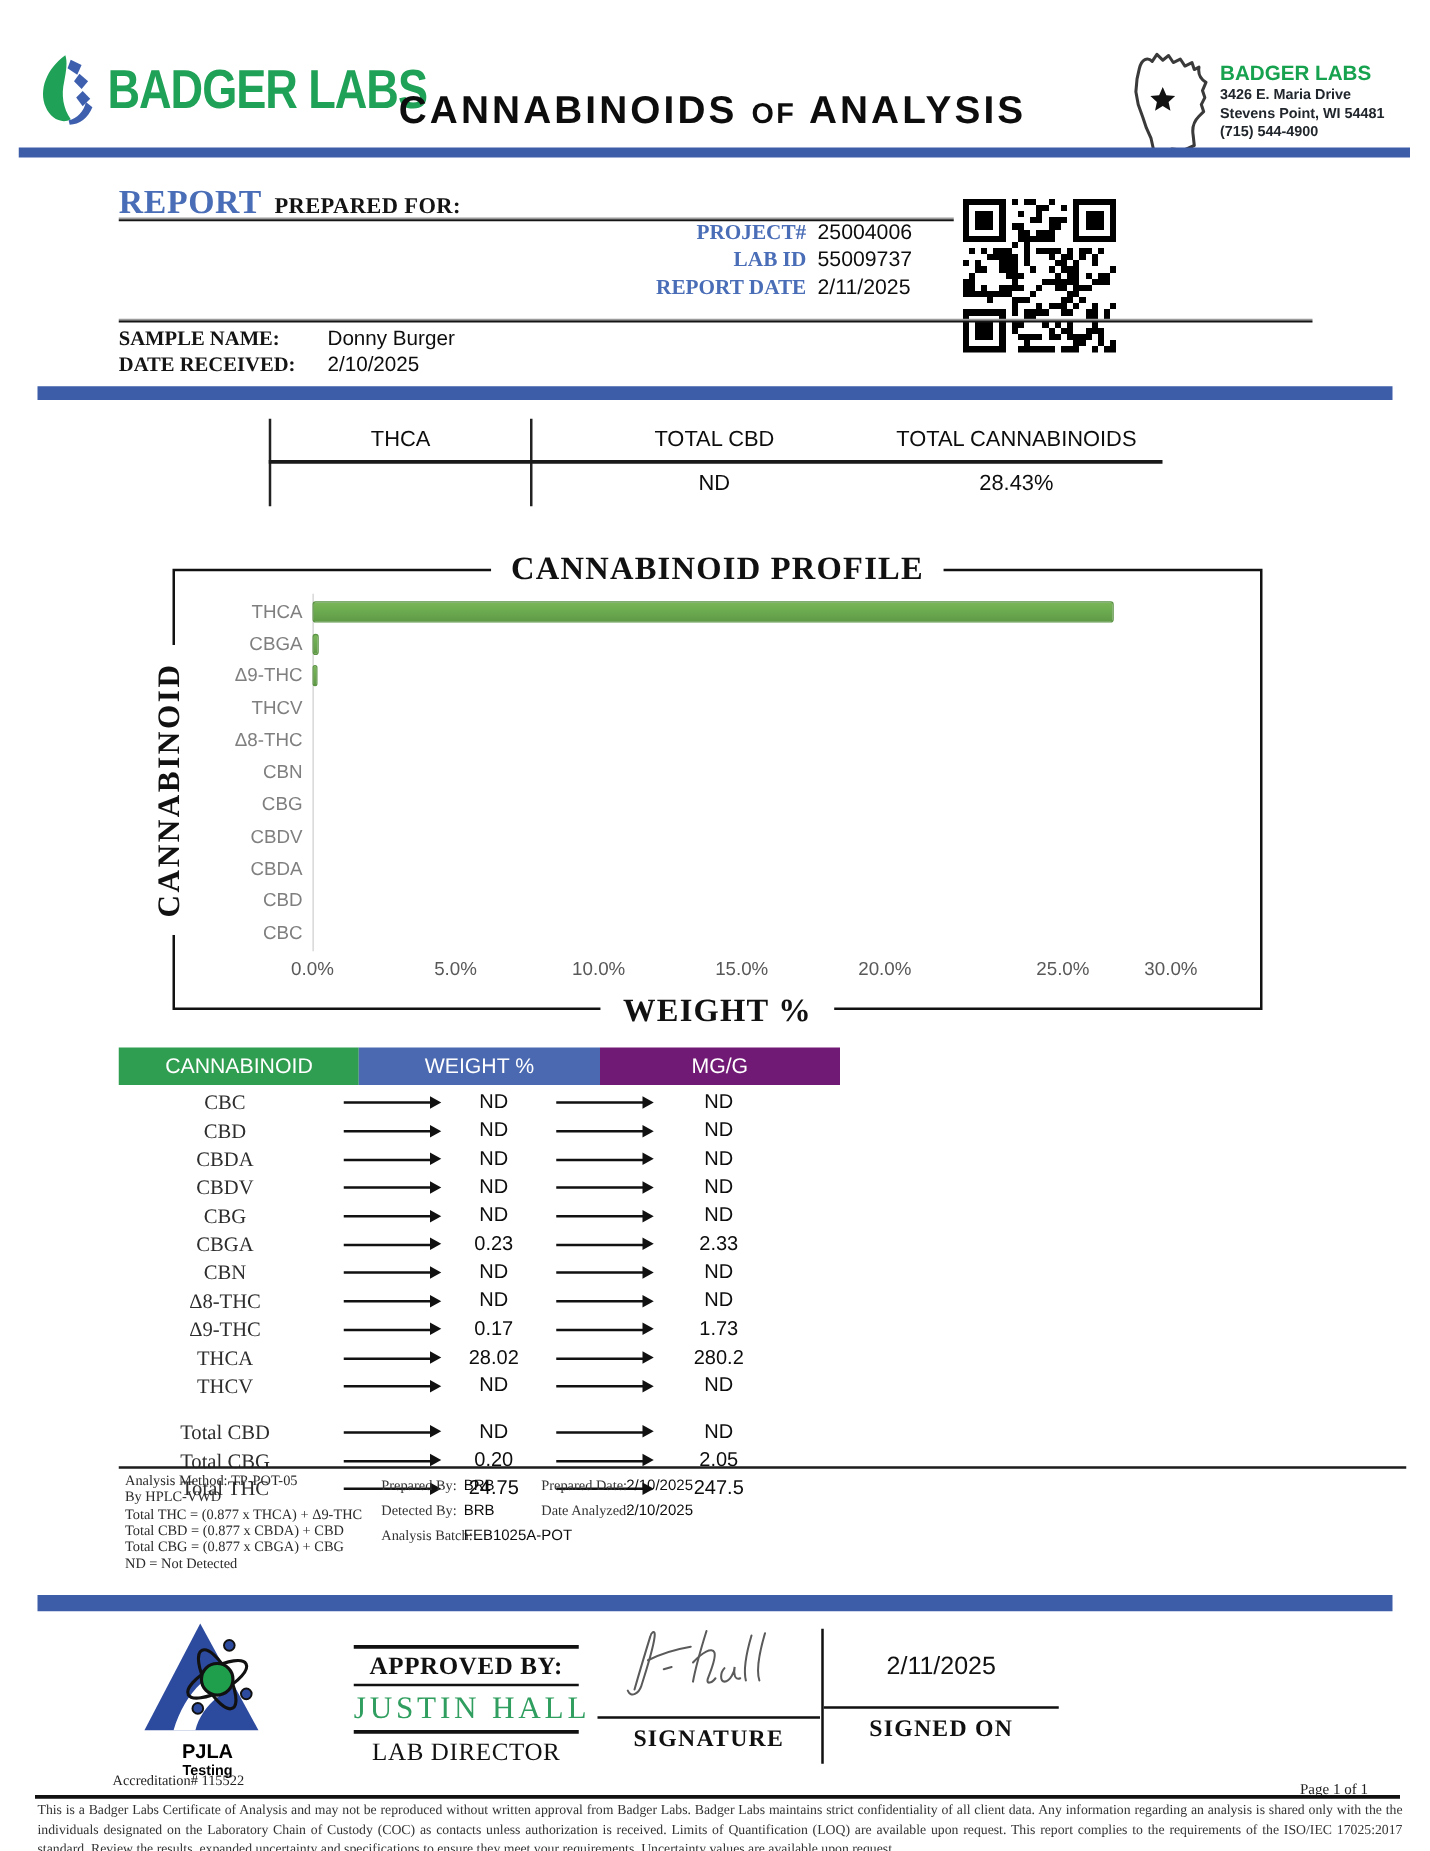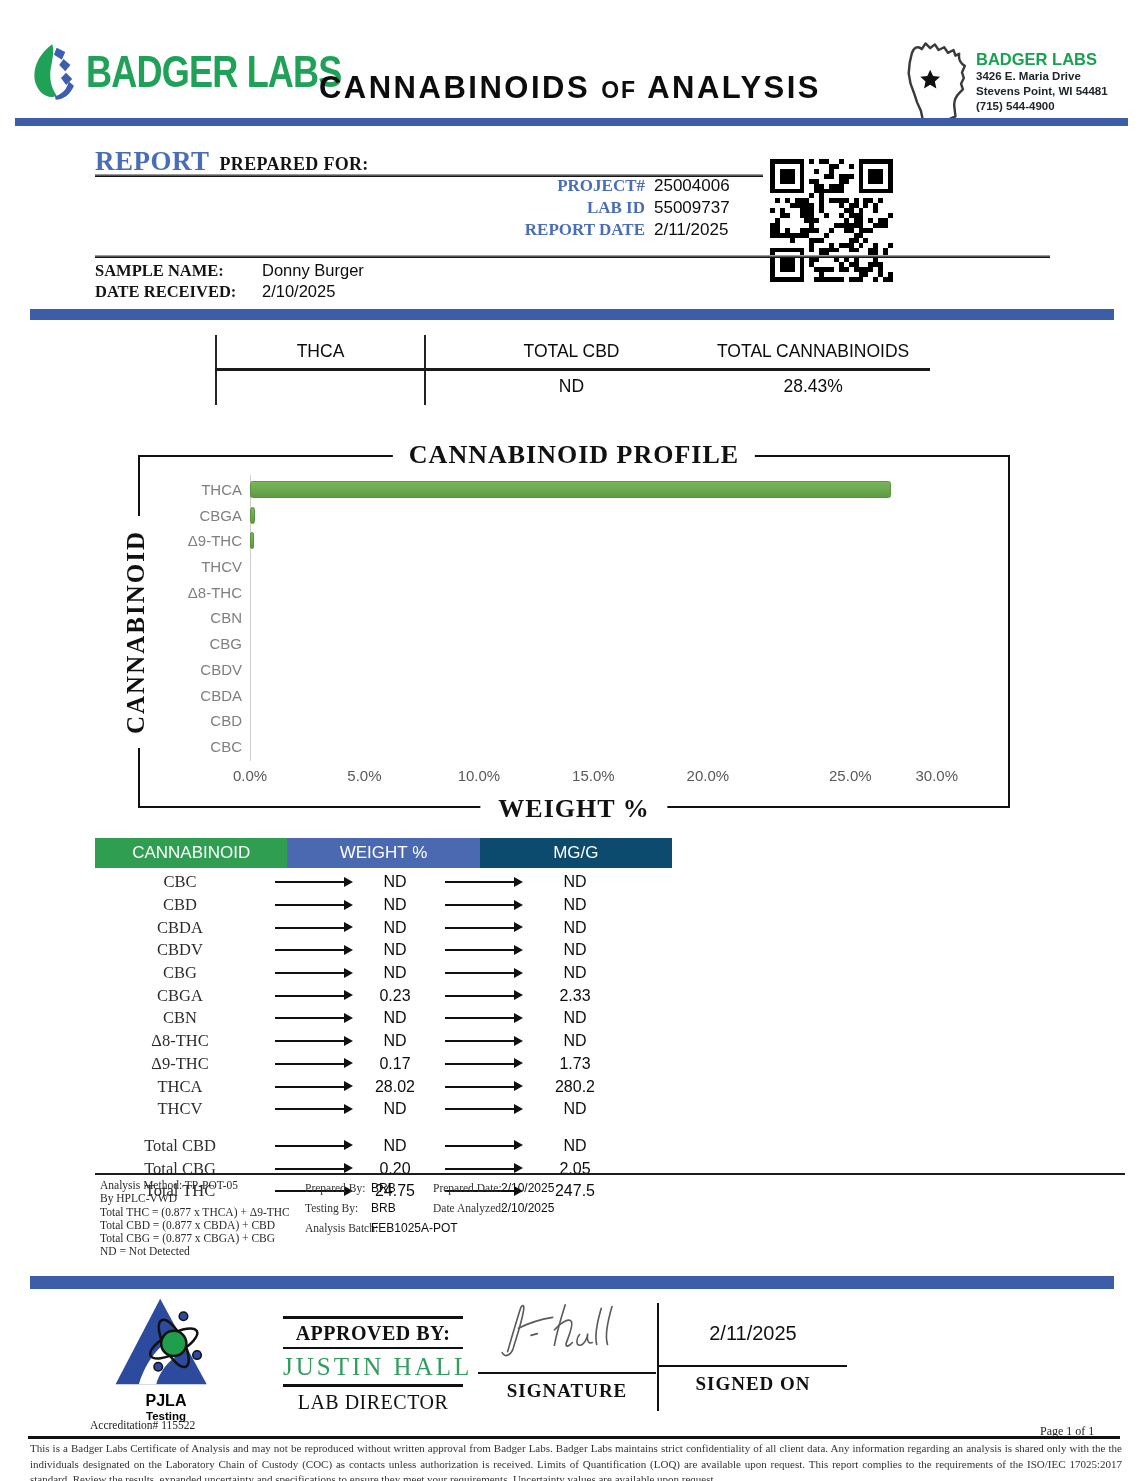--- a/index.html
+++ b/index.html
@@ -494,21 +494,21 @@
     </div>
 </div>
 
 <div class="abs ctable">
   <div class="ctable-head">
 
       <div class="chead-cell" style="background-color: rgb(47, 158, 81);">CANNABINOID</div>
 
       <div class="chead-cell" style="background-color: rgb(75, 105, 177);">WEIGHT %</div>
 
-      <div class="chead-cell" style="background-color: #0c4a6e;">MG/G</div>
+      <div class="chead-cell" style="background-color: #701a75;">MG/G</div>
     </div>
   <div class="ctable-body">
 
       <div class="trow">
         <div class="tname">CBC</div>
         <div class="tarrow">
           <div class="arrow-line"></div>
         </div>
         <div class="tval1">ND</div>
         <div class="tarrow">
@@ -692,21 +692,21 @@
 <div class="abs fn-rows">
 
     <div class="fn-row">
       <span class="fn-l1">Prepared By:</span>
       <span class="fn-v1">BRB</span>
       <span class="fn-l2">Prepared Date:</span>
       <span class="fn-v2">2/10/2025</span>
     </div>
 
     <div class="fn-row">
-      <span class="fn-l1">Testing By:</span>
+      <span class="fn-l1">Detected By:</span>
       <span class="fn-v1">BRB</span>
       <span class="fn-l2">Date Analyzed:</span>
       <span class="fn-v2">2/10/2025</span>
     </div>
 
     <div class="fn-row">
       <span class="fn-l1">Analysis Batch:</span>
       <span class="fn-v1">FEB1025A-POT</span>
       <span class="fn-l2"></span>
       <span class="fn-v2"></span>

